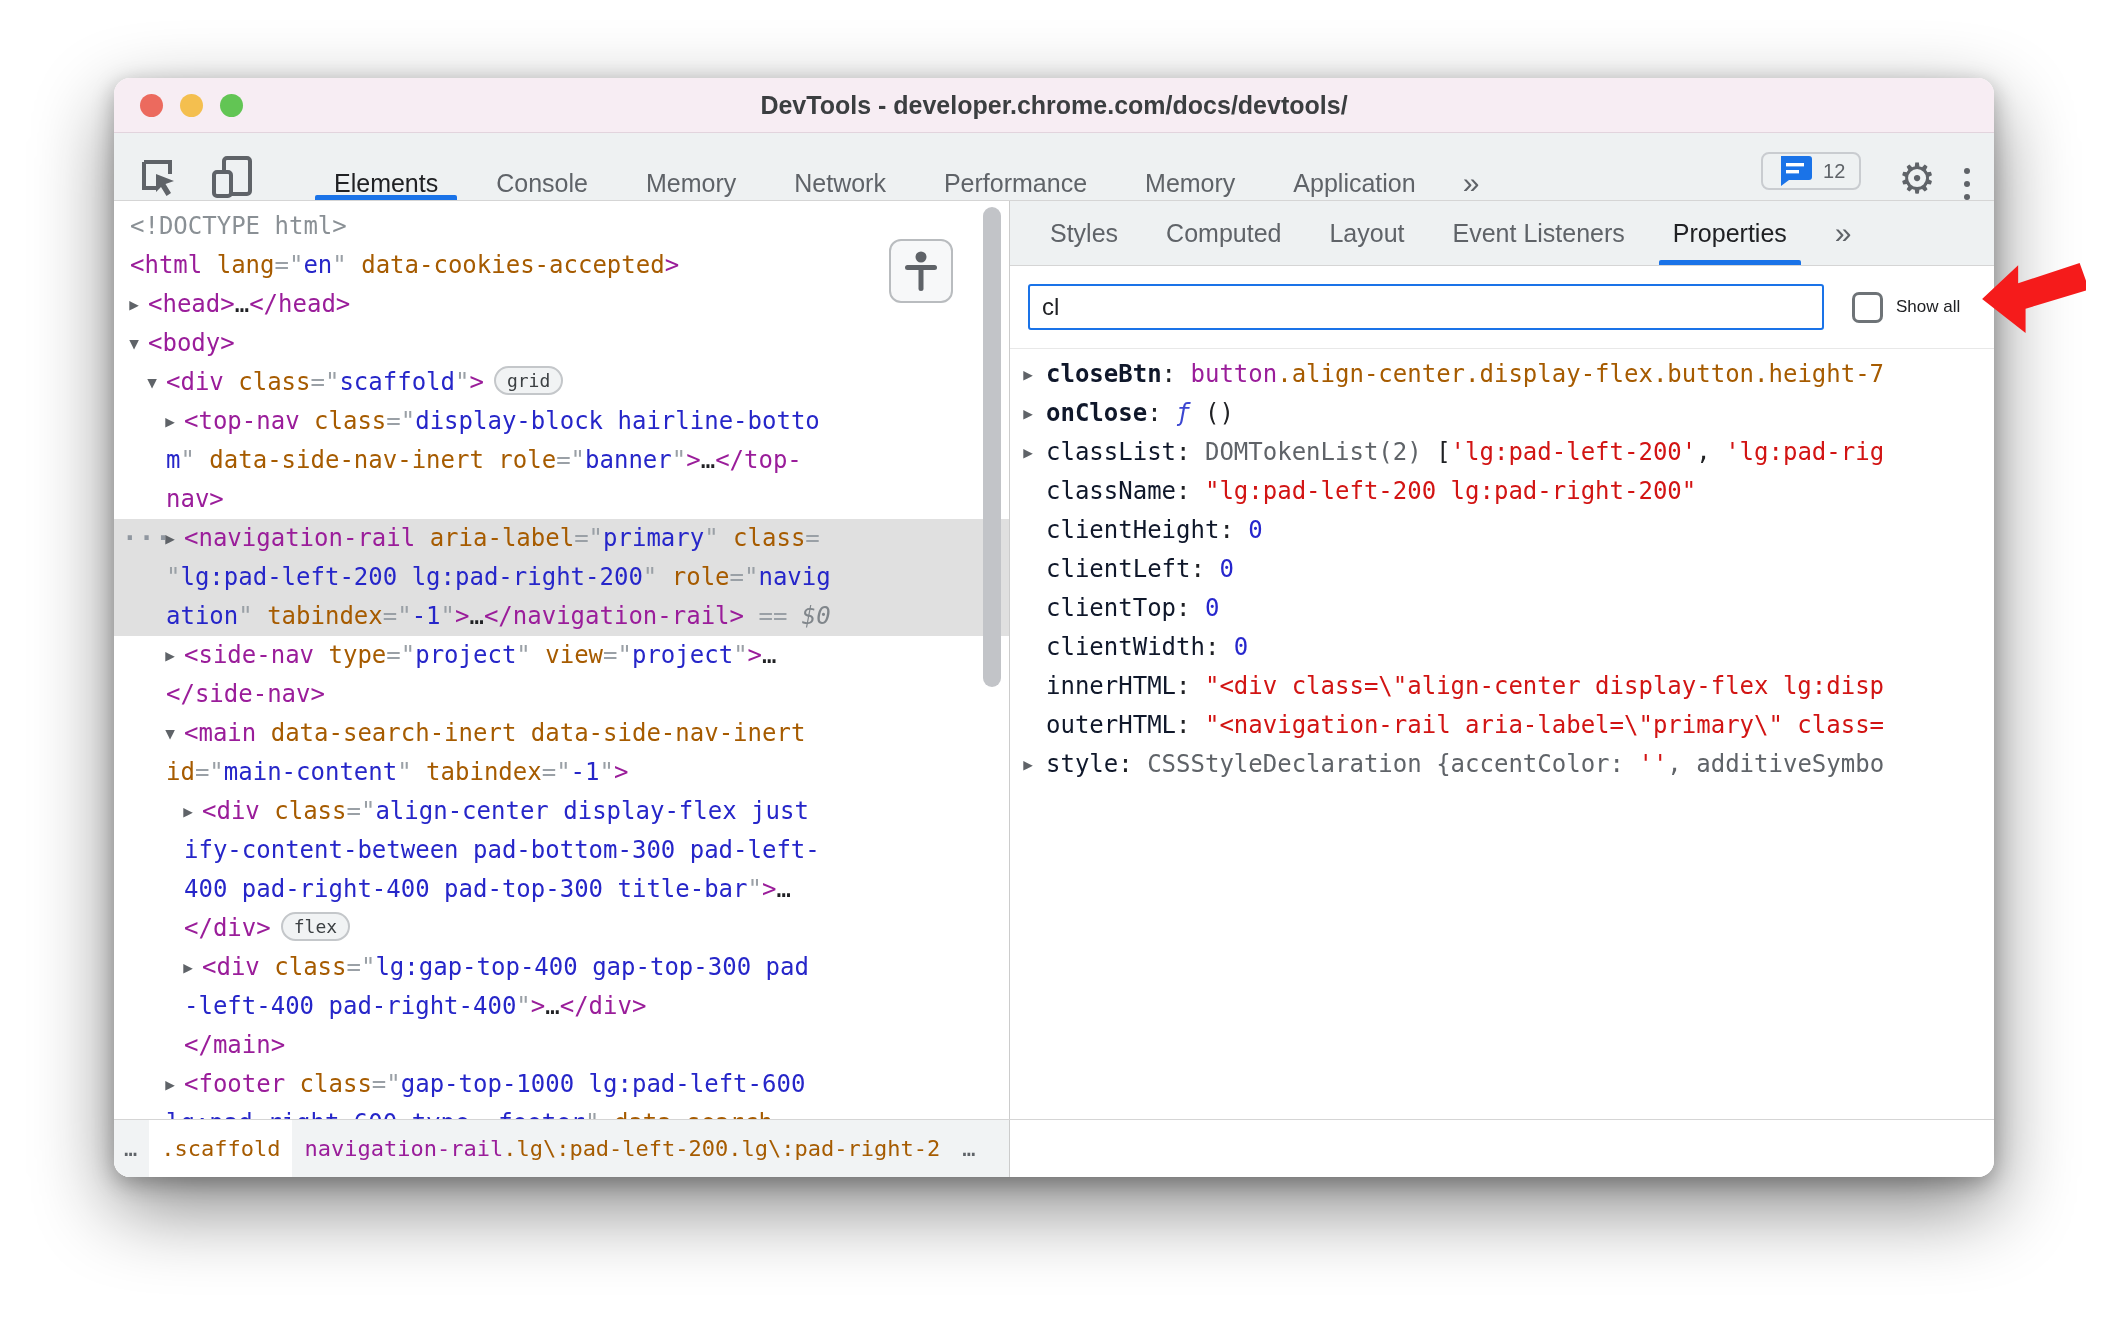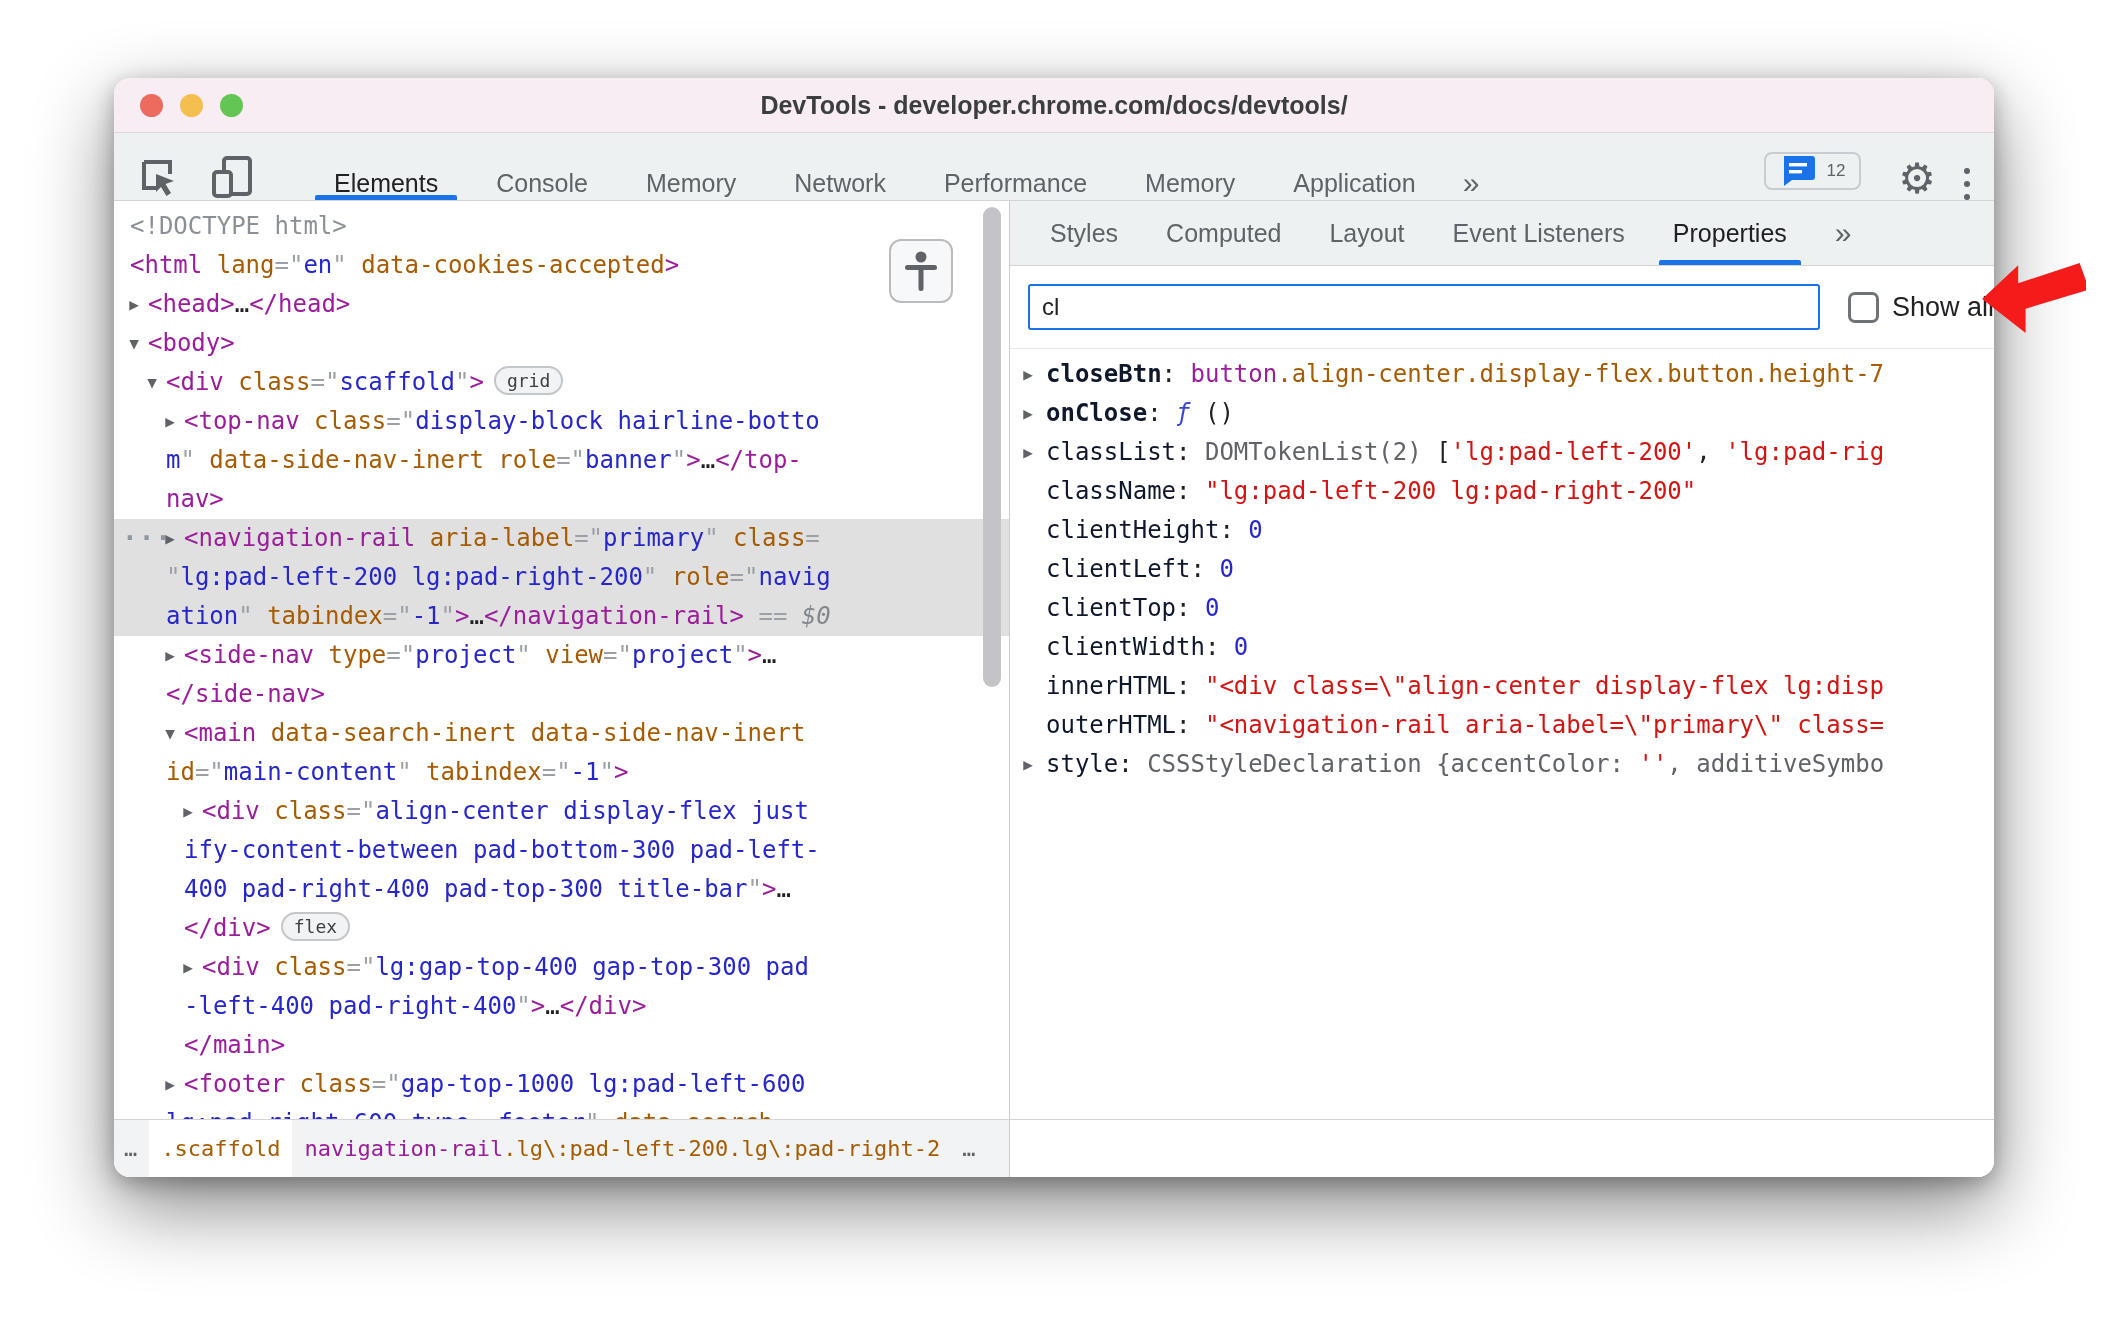--- a/index.html
+++ b/index.html
@@ -18,21 +18,21 @@
   .toolbar{height:68px;flex:0 0 68px;background:var(--toolbar_bg,#eef1f2);border-bottom:1px solid #d5d5d5;display:flex;align-items:flex-end;box-sizing:border-box;}
   .icon-btn{background:none;border:none;padding:0 14px;display:flex;align-items:center;cursor:pointer;color:#5f6368;}
   .vsep{width:1px;background:#d2d5d8;margin:14px 8px;}
   .tabs{display:flex;align-items:stretch;margin-left:18px;}
   .tab{font-size:25px;color:#5f6368;padding:0 29px;display:flex;align-items:center;position:relative;cursor:pointer;white-space:nowrap;}
   .tab.active{color:#202124;}
   .tab.active::after{content:"";position:absolute;left:10px;right:10px;bottom:0;height:5px;background:var(--accent,#1a73e8);border-radius:2px 2px 0 0;}
   .tab.more{font-size:30px;padding:0 18px;}
   .spacer{flex:1;}
   .issues-btn{display:flex;align-items:center;gap:10px;background:none;border:2px solid #c9ccd0;border-radius:8px;margin:10px 6px;padding:0 14px;cursor:pointer;}
-  .issues-count{font-size:17px;color:#5f6368;}
+  .issues-count{font-size:20px;color:#5f6368;}
   .dots-col{display:flex;flex-direction:column;gap:7px;}
   .dots-col i{width:6px;height:6px;border-radius:50%;background:#5f6368;}
   .gear{font-size:42px;color:#5f6368;line-height:1;}
   
   .main{flex:1;display:flex;min-height:0;position:relative;justify-content:flex-end;}
   .left{width:896px;flex:0 0 896px;position:relative;border-right:1px solid #cccccc;box-sizing:border-box;overflow:hidden;background:#fff;}
   .tree{position:absolute;inset:0;padding-top:6px;font-family:"DejaVu Sans Mono",monospace;font-size:24px;line-height:39px;white-space:pre;}
   .trow{position:relative;height:39px;}
   .trow.hl{background:var(--selection_bg,#e0e0e0);}
   .tarrow{position:absolute;top:0;font-size:16px;color:#5f6368;width:24px;text-align:center;}
@@ -41,21 +41,21 @@
   .badge{display:inline-block;border:2px solid #c4c7ca;border-radius:15px;background:#f1f3f4;color:#3c4043;font-size:18px;line-height:25px;padding:0 11px;margin-left:10px;vertical-align:3px;}
   .a11y{position:absolute;top:38px;right:56px;width:64px;height:64px;border:2px solid #b9bcbf;border-radius:12px;background:#f7f8f9;display:flex;align-items:center;justify-content:center;box-sizing:border-box;cursor:pointer;}
   .scroll-thumb{position:absolute;top:6px;right:8px;width:18px;height:480px;border-radius:10px;background:#c2c4c8;}
   
   .right{flex:1;display:flex;flex-direction:column;min-width:0;background:#fff;}
   .rtabs{height:64px;flex:0 0 64px;background:var(--toolbar_bg,#eef1f2);border-bottom:1px solid #d5d5d5;display:flex;align-items:stretch;padding-left:16px;}
   .rtabs .tab{padding:0 24px;}
   .filter-row{height:82px;flex:0 0 82px;display:flex;align-items:center;padding-left:18px;border-bottom:1px solid #e8e8e8;background:#fff;}
   .filter-input{width:768px;height:42px;border:2px solid var(--accent,#1a73e8);border-radius:3px;font-size:24px;color:#202124;padding:0 12px;outline:none;font-family:"Liberation Sans",sans-serif;}
   .checkbox{width:25px;height:25px;border:3px solid #6e7377;border-radius:7px;margin-left:28px;flex:0 0 auto;cursor:pointer;background:#fff;}
-  .showall{font-size:27px;color:#202124;margin-left:13px;white-space:nowrap;cursor:pointer;}
+  .showall{font-size:17px;color:#202124;margin-left:13px;white-space:nowrap;cursor:pointer;}
   .props{flex:1;padding-top:6px;font-family:"DejaVu Sans Mono",monospace;font-size:24px;line-height:39px;white-space:pre;overflow:hidden;}
   .prow{position:relative;height:39px;padding-left:36px;overflow:hidden;}
   .prow .tarrow{left:6px;}
   .pname{color:#0f172a;}
   .pname.bold{font-weight:bold;}
   
   .statusbar{height:57px;flex:0 0 57px;border-top:1px solid #d5d5d5;display:flex;align-items:stretch;background:#fff;font-family:"DejaVu Sans Mono",monospace;font-size:22px;}
   .sb-left{width:896px;flex:0 0 896px;background:#f1f3f4;border-right:1px solid #cccccc;box-sizing:border-box;display:flex;align-items:stretch;overflow:hidden;}
   .ellipsis{color:#5f6368;display:flex;align-items:center;padding:0 10px;letter-spacing:2px;cursor:pointer;}
   .crumb{display:flex;align-items:center;padding:0 12px;white-space:nowrap;overflow:hidden;cursor:pointer;}

